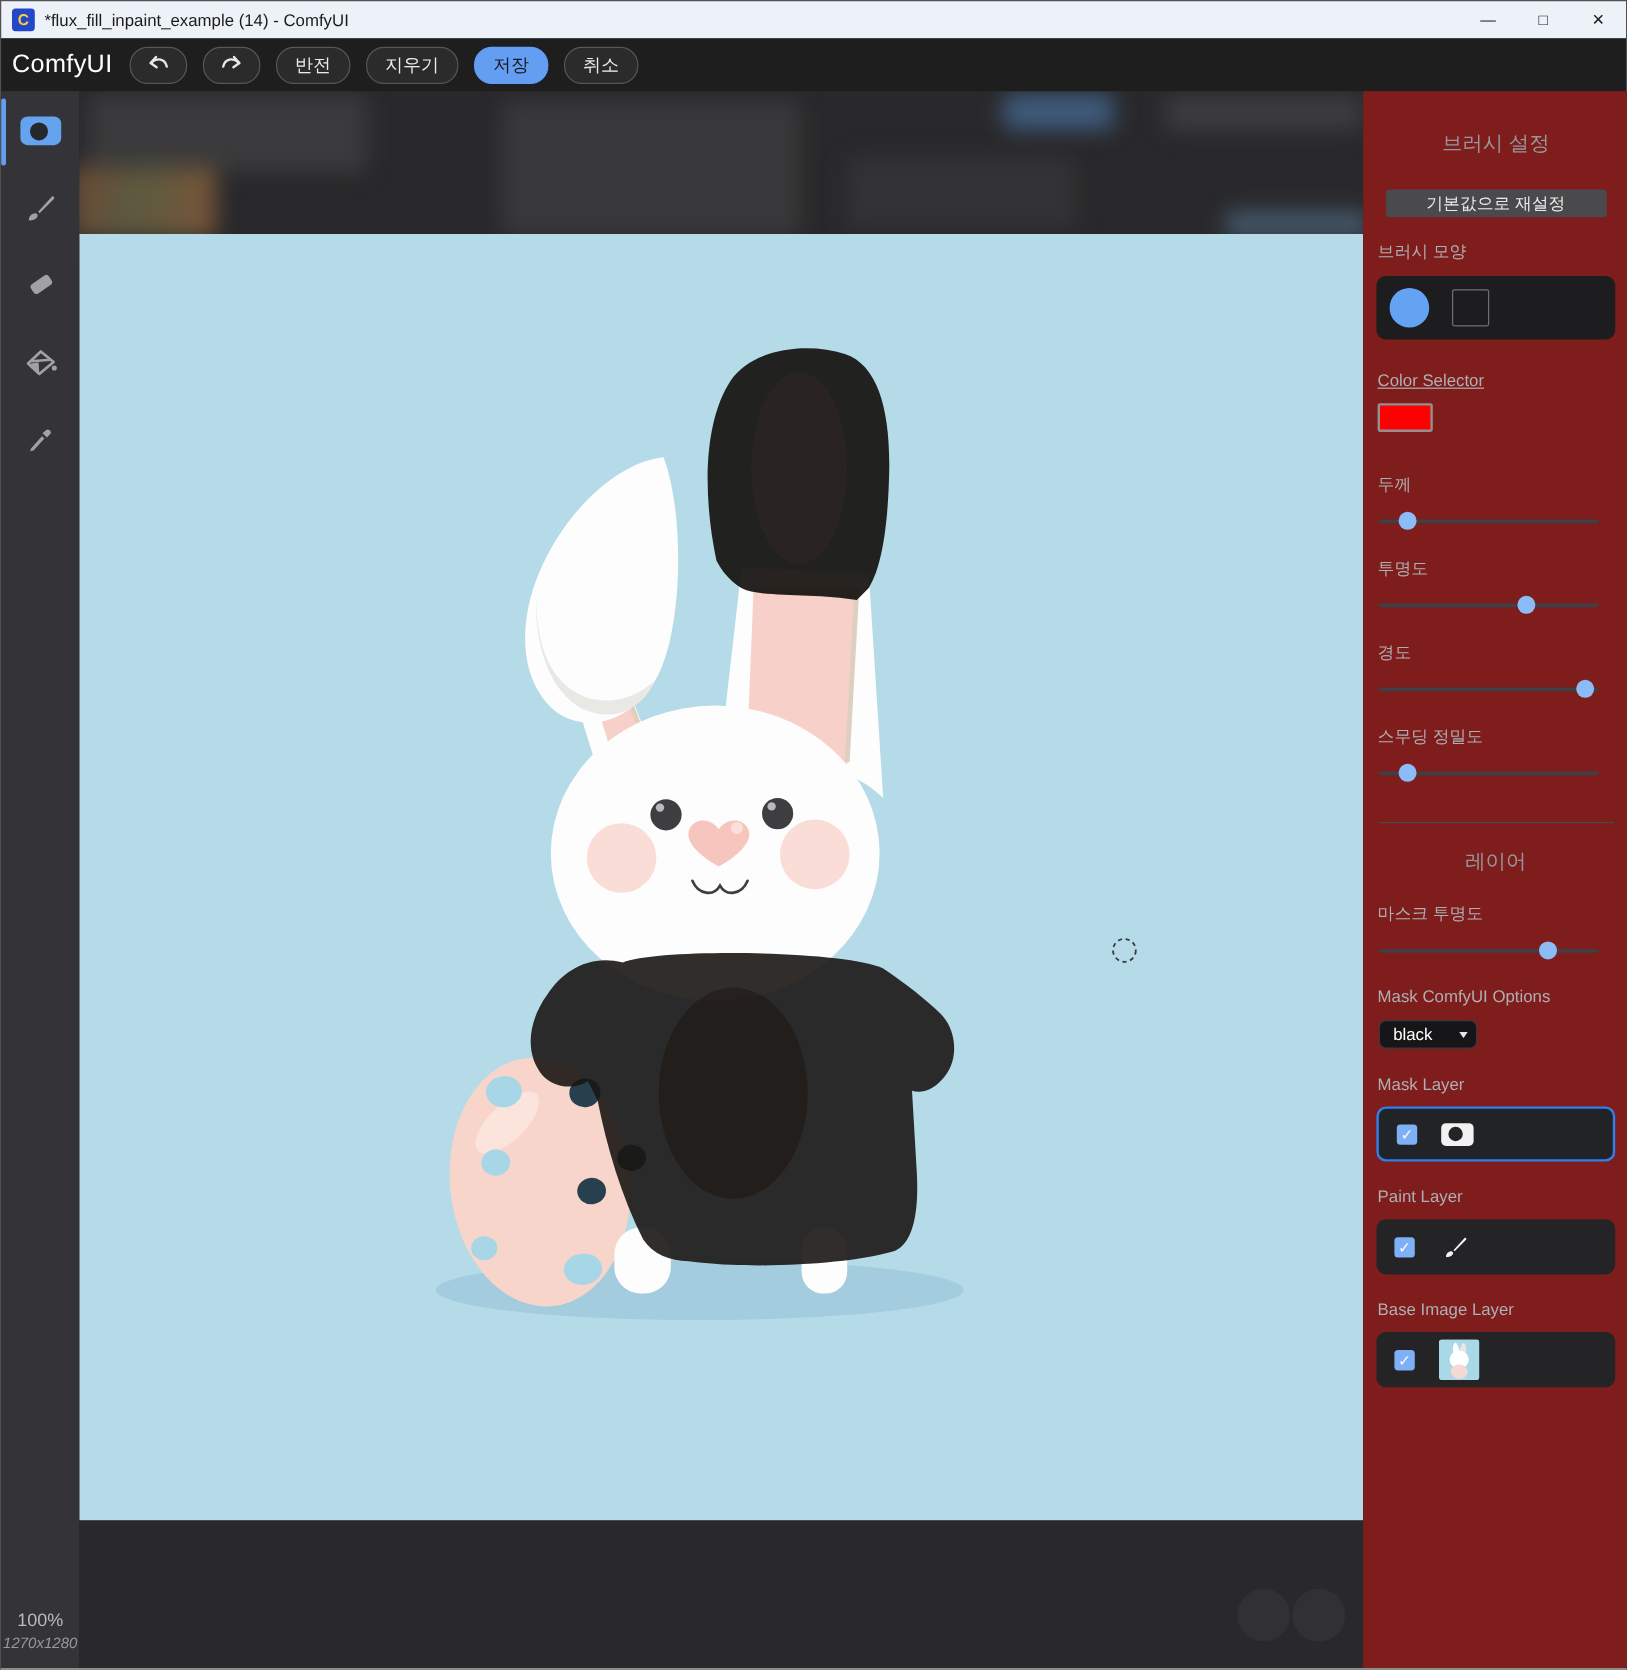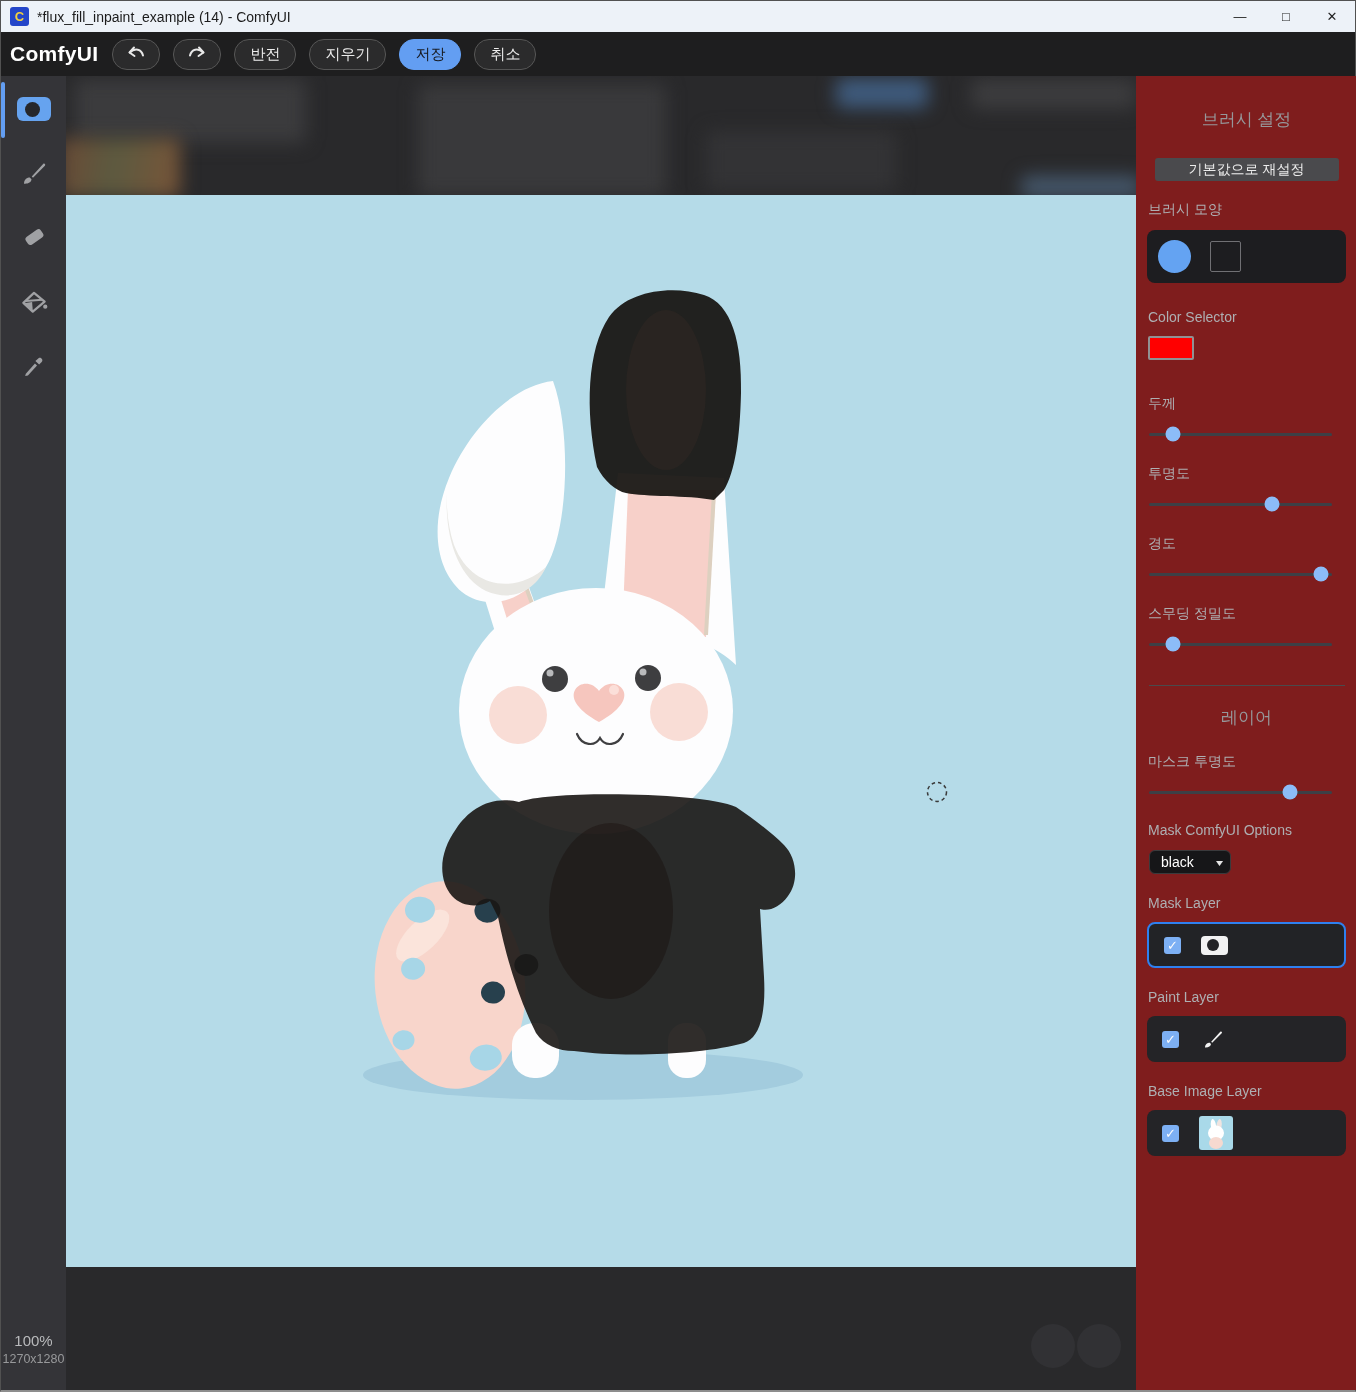--- a/index.html
+++ b/index.html
@@ -12,44 +12,44 @@
   .titlebar { height:31px; background:#edf2f8; display:flex; align-items:center; flex:0 0 31px; }
   .app-icon { width:19px; height:19px; margin-left:9px; background:#2446c9; border-radius:3px;
     color:#f5d23c; font-weight:bold; font-size:13px; display:flex; align-items:center; justify-content:center; }
   .title-text { margin-left:8px; font-size:14px; color:#1b1b1b; }
   .win-controls { margin-left:auto; display:flex; height:100%; }
   .win-btn { width:46px; height:100%; display:flex; align-items:center; justify-content:center;
     font-size:13px; color:#222; cursor:default; }
 
   
   .toolbar { height:44px; background:#1e1e1f; display:flex; align-items:center; flex:0 0 44px; }
-  .logo { color:#fff; font-weight:bold; font-size:21px; margin:0 14px 0 9px; letter-spacing:.3px; }
+  .logo { color:#fff; font-weight:normal; font-size:21px; margin:0 14px 0 9px; letter-spacing:.3px; }
   .tb-btn { height:31px; min-width:48px; padding:0 15px; margin-right:13px; background:#2b2b2c;
     border:1px solid #565656; border-radius:15px; color:#ececec; font-size:15px;
     display:flex; align-items:center; justify-content:center; }
   .tb-btn.icon-btn { padding:0 12px; }
   .tb-btn.primary { background:#639ef2; border-color:#639ef2; color:#17191e; }
 
   
   .content { flex:1; display:flex; position:relative; }
 
   
   .sidebar { width:65px; background:#343438; position:relative; display:flex;
     flex-direction:column; align-items:center; padding-top:10px; gap:18px; flex:0 0 65px; }
   .tool { width:46px; height:46px; display:flex; align-items:center; justify-content:center;
     position:relative; border-radius:6px; }
   .tool-indicator { position:absolute; left:-10px; top:-4px; width:4px; height:56px;
     background:#639ef2; border-radius:2px; }
   .mask-glyph { width:34px; height:24px; background:#66a3ef; border-radius:6px; position:relative; }
   .mask-glyph::after { content:""; position:absolute; width:15px; height:15px; border-radius:50%;
     background:#26272b; left:8px; top:4.5px; }
   .sidebar svg { display:block; }
-  .zoom-info { position:absolute; bottom:24px; left:0; width:65px; text-align:center; }
+  .zoom-info { position:absolute; bottom:14px; left:0; width:65px; text-align:center; }
   .zoom-info .pct { color:#b9babc; font-size:15px; }
-  .zoom-info .dim { color:#98999b; font-size:12.5px; margin-top:3px; }
+  .zoom-info .dim { color:#98999b; font-size:12.5px; margin-top:3px;font-style:italic; }
 
   
   .canvas-col { width:1070px; flex:0 0 1070px; position:relative; background:#29292b; overflow:hidden; }
   .blur-blob { position:absolute; filter:blur(9px); border-radius:6px; }
   .paint-canvas { position:absolute; top:119px; left:0; }
   .faint-btn { position:absolute; width:44px; height:44px; border-radius:50%; background:#313134; }
 
   
   .rpanel { width:221px; flex:0 0 221px; background:#7f1d1d; color:#aeafb2; font-size:14px;
     padding-top:0; position:relative; }
@@ -232,21 +232,21 @@
     <div class="rpanel">
       <div class="panel-title">브러시 설정</div>
       <button class="reset-btn">기본값으로 재설정</button>
 
       <div class="sec-label">브러시 모양</div>
       <div class="shape-box">
         <div class="shape-circle"></div>
         <div class="shape-square"></div>
       </div>
 
-      <div class="sec-label" style="margin-top:26px;">Color Selector</div>
+      <div class="sec-label" style="margin-top:26px;text-decoration:underline;">Color Selector</div>
       <div class="color-swatch"></div>
 
       <div class="sec-label" style="margin-top:35px;">두께</div>
       <div class="slider">
         <div class="track"></div>
         <div class="thumb" style="left: 13%;"></div>
       </div>
 
       <div class="sec-label" style="margin-top:24px;">투명도</div>
       <div class="slider">

